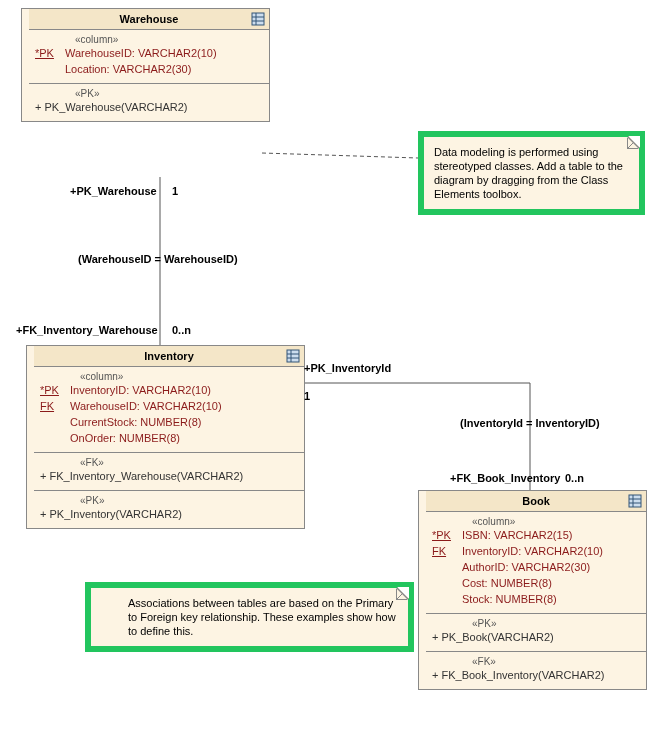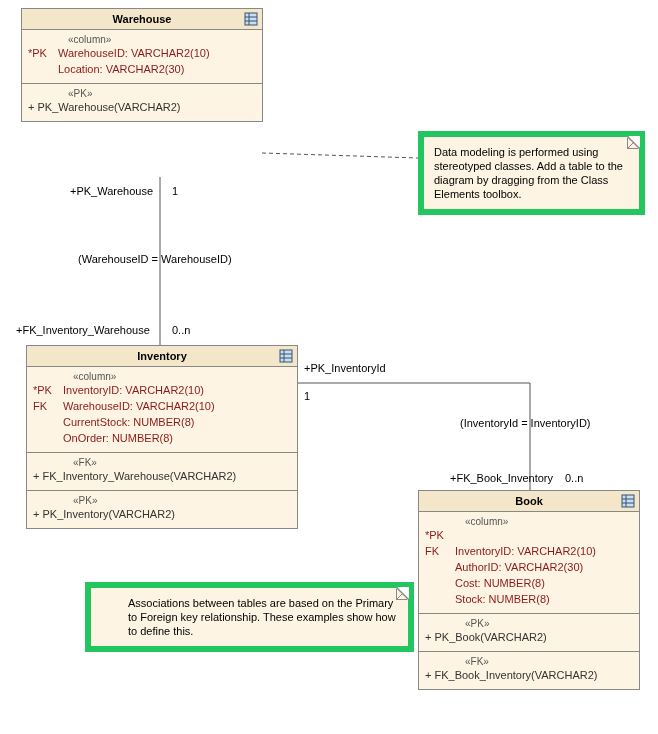--- a/index.html
+++ b/index.html
@@ -9,20 +9,21 @@
     font-family: Arial, sans-serif;
     font-size: 11px;
     width: 658px;
     height: 734px;
     position: relative;
   }
   .entity {
     position: absolute;
     background: #FDF4E3;
     border: 1px solid #888;
+    padding-left: 7px;
   }
   .entity-header {
     background: #F4E6C8;
     border-bottom: 1px solid #888;
     padding: 4px 6px;
     font-weight: bold;
     text-align: center;
     position: relative;
   }
   .entity-icon {
@@ -43,20 +44,21 @@
     margin-left: 40px;
   }
   .col-row {
     display: flex;
     color: #8B1A1A;
     line-height: 16px;
   }
   .col-pk {
     width: 30px;
     flex-shrink: 0;
+    text-decoration: underline;
   }
   .col-name {
     flex: 1;
   }
   .key-row {
     color: #333;
     line-height: 16px;
   }
   .note {
     position: absolute;
@@ -94,20 +96,21 @@
     background: linear-gradient(135deg, #FDF4E3 0%, #FDF4E3 48%, #888 50%, #FDF4E3 52%);
     clip-path: polygon(0 0, 100% 100%, 0 100%);
     border-left:1px solid #888;
     border-bottom:1px solid #888;
   }
   .label {
     position: absolute;
     font-size: 11px;
     color: #000;
     white-space: nowrap;
+    font-weight: bold;
   }
   svg.connector {
     position: absolute;
     top: 0;
     left: 0;
     pointer-events: none;
   }
 </style>
 </head>
 <body>
@@ -212,20 +215,21 @@
         <rect x="1" y="1" width="12" height="12" fill="#cde" stroke="#357"></rect>
         <line x1="1" y1="5" x2="13" y2="5" stroke="#357"></line>
         <line x1="1" y1="9" x2="13" y2="9" stroke="#357"></line>
         <line x1="5" y1="1" x2="5" y2="13" stroke="#357"></line>
       </svg>
   </div>
   <div class="section">
     <div class="stereo">«column»</div>
     <div class="col-row">
         <span class="col-pk">*PK</span>
+        <span class="col-name">ISBN: VARCHAR2(15)</span>
       </div>
     <div class="col-row">
         <span class="col-pk">FK</span>
         <span class="col-name">InventoryID: VARCHAR2(10)</span>
       </div>
     <div class="col-row">
         <span class="col-pk"></span>
         <span class="col-name">AuthorID: VARCHAR2(30)</span>
       </div>
     <div class="col-row">

